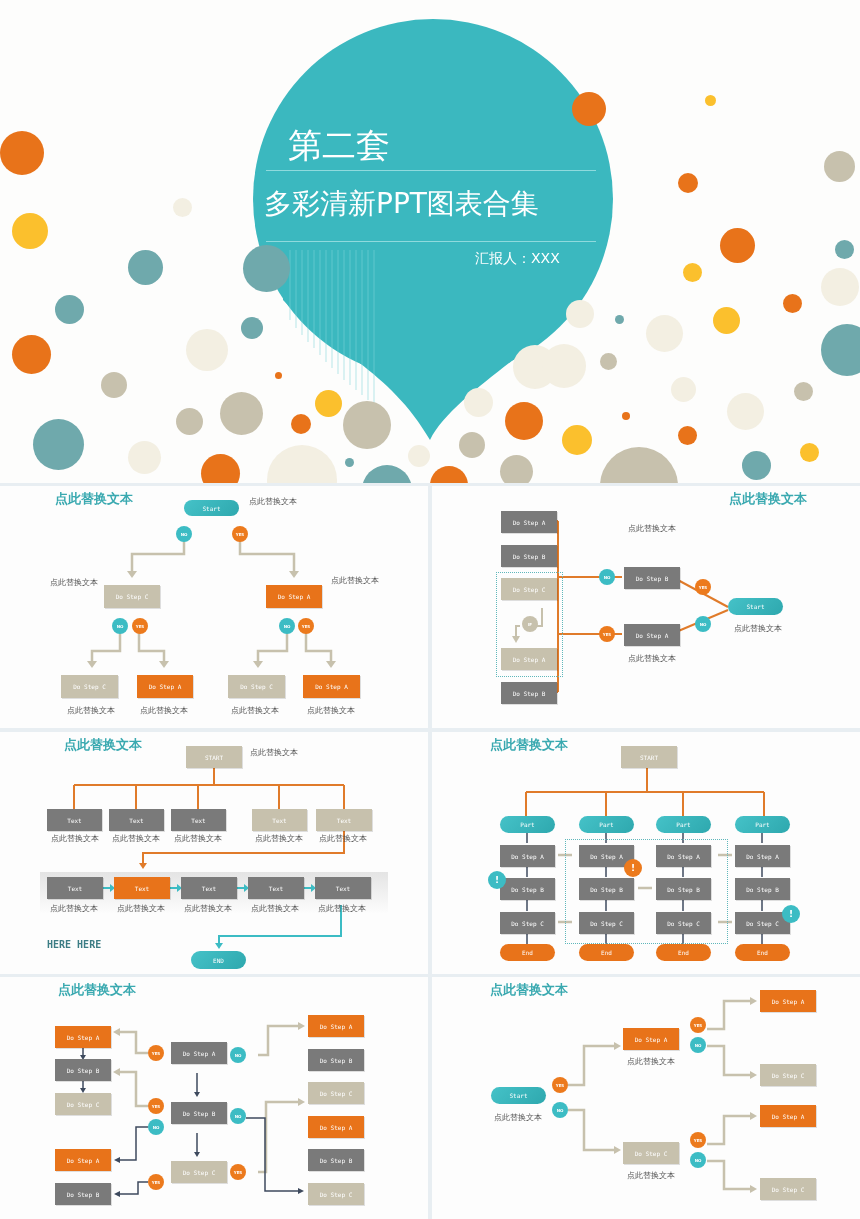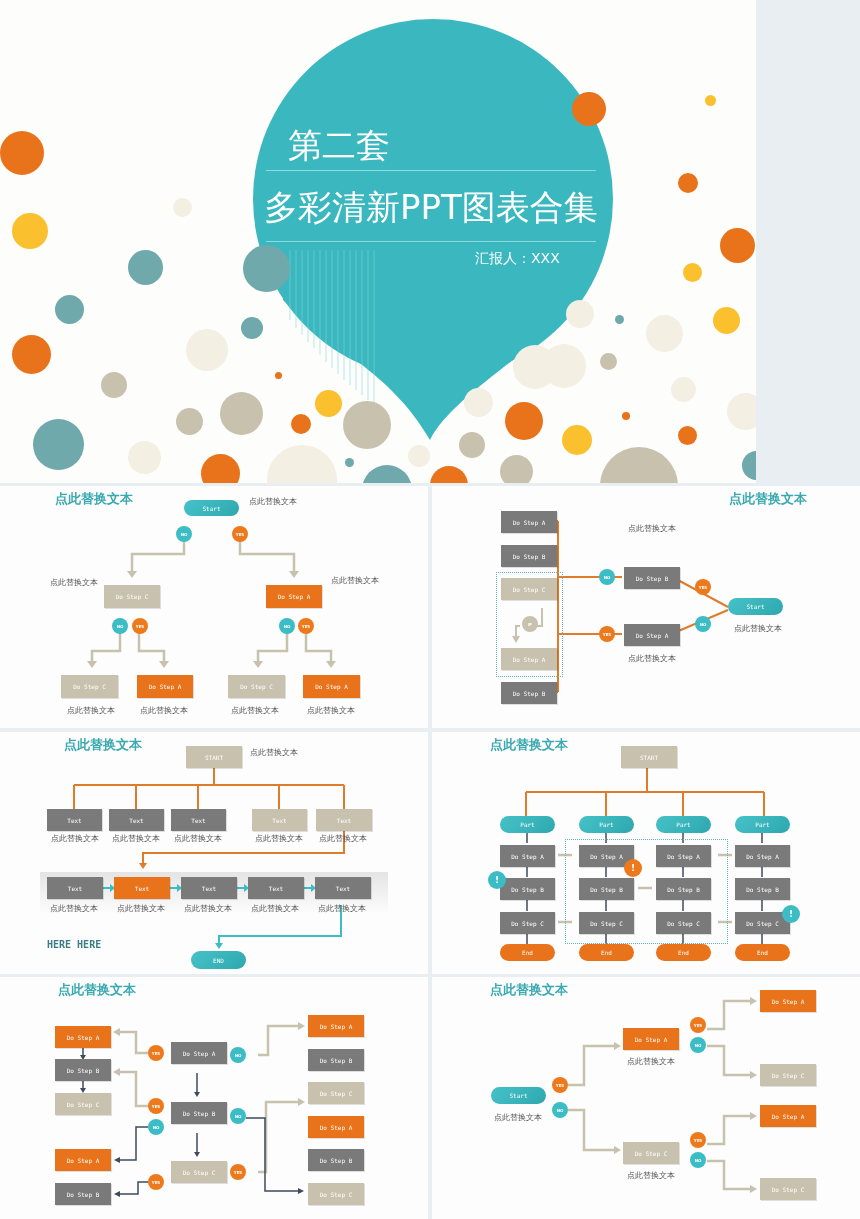--- a/index.html
+++ b/index.html
@@ -1,17 +1,17 @@
 <!DOCTYPE html>
 <html><head>
 <meta charset="utf-8">
 <style>
   * { box-sizing: border-box; margin: 0; padding: 0; }
   body { width: 860px; height: 1219px; background: #e8eef2; font-family: "DejaVu Sans", sans-serif; position: relative; overflow: hidden; }
-  .cover { position: absolute; left: 0; top: 0; width: 756px; height: 483px; background: #fdfdfc; overflow: hidden; }
+  .cover { position: absolute; left: 0; top: 0; width: 860px; height: 483px; background: #fdfdfc; overflow: hidden; }
   .dot { position: absolute; border-radius: 50%; }
   .teal-shape { position: absolute; left: 253px; top: 19px; width: 360px; height: 360px; background: #3bb8bf; border-radius: 50%; }
   .teal-tail { position: absolute; left: 0; top: 0; }
   .cover-text { position: absolute; color: #fff; }
   .slide { position: absolute; background: #fdfdfd; overflow: hidden; }
   .ttl { position: absolute; color: #3aa9b0; font-size: 13px; font-weight: bold; }
   .lbl { position: absolute; font-size: 8px; color: #555; white-space: nowrap; }
   .box { position: absolute; color: #fff; font-size: 6px; font-family: "DejaVu Sans Mono", monospace; display: flex; align-items: center; justify-content: center; box-shadow: 1px 1px 0 rgba(0,0,0,0.12); }
   .gray { background: #7a7a7a; }
   .tan { background: #c7c1ad; }
@@ -48,21 +48,21 @@
       <line x1="344" y1="250" x2="344" y2="380"></line>
         <line x1="350" y1="250" x2="350" y2="385"></line>
         <line x1="356" y1="250" x2="356" y2="390"></line>
       <line x1="362" y1="250" x2="362" y2="395"></line>
         <line x1="368" y1="250" x2="368" y2="400"></line>
         <line x1="374" y1="250" x2="374" y2="406"></line>
     </g>
   </svg>
   <div class="cover-text" style="left:288px;top:123px;font-size:34px;">第二套</div>
   <div style="position:absolute;left:266px;top:170px;width:330px;height:1px;background:#8fdadd;"></div>
-  <div class="cover-text" style="left:264px;top:185px;font-size:34px;white-space:nowrap;">多彩清新PPT图表合集</div>
+  <div class="cover-text" style="left:264px;top:185px;font-size:28px;white-space:nowrap;">多彩清新PPT图表合集</div>
   <div style="position:absolute;left:266px;top:241px;width:330px;height:1px;background:#8fdadd;"></div>
   <div class="cover-text" style="left:475px;top:250px;font-size:14px;">汇报人：XXX</div>
 
   <div class="dot" style="left:0;top:131px;width:44px;height:44px;background:#e8731a"></div>
   <div class="dot" style="left:12px;top:213px;width:36px;height:36px;background:#fbc02d"></div>
   <div class="dot" style="left:128px;top:250px;width:35px;height:35px;background:#6fa9ac"></div>
   <div class="dot" style="left:173px;top:198px;width:19px;height:19px;background:#f3efe2"></div>
   <div class="dot" style="left:243px;top:245px;width:47px;height:47px;background:#6fa9ac"></div>
   <div class="dot" style="left:55px;top:295px;width:29px;height:29px;background:#6fa9ac"></div>
   <div class="dot" style="left:12px;top:335px;width:39px;height:39px;background:#e8731a"></div>

